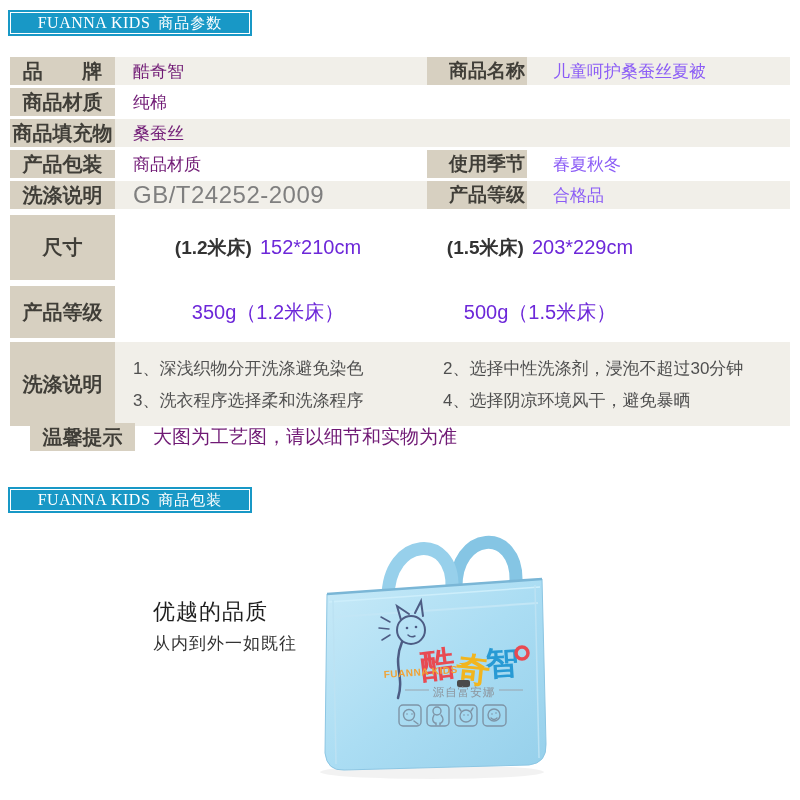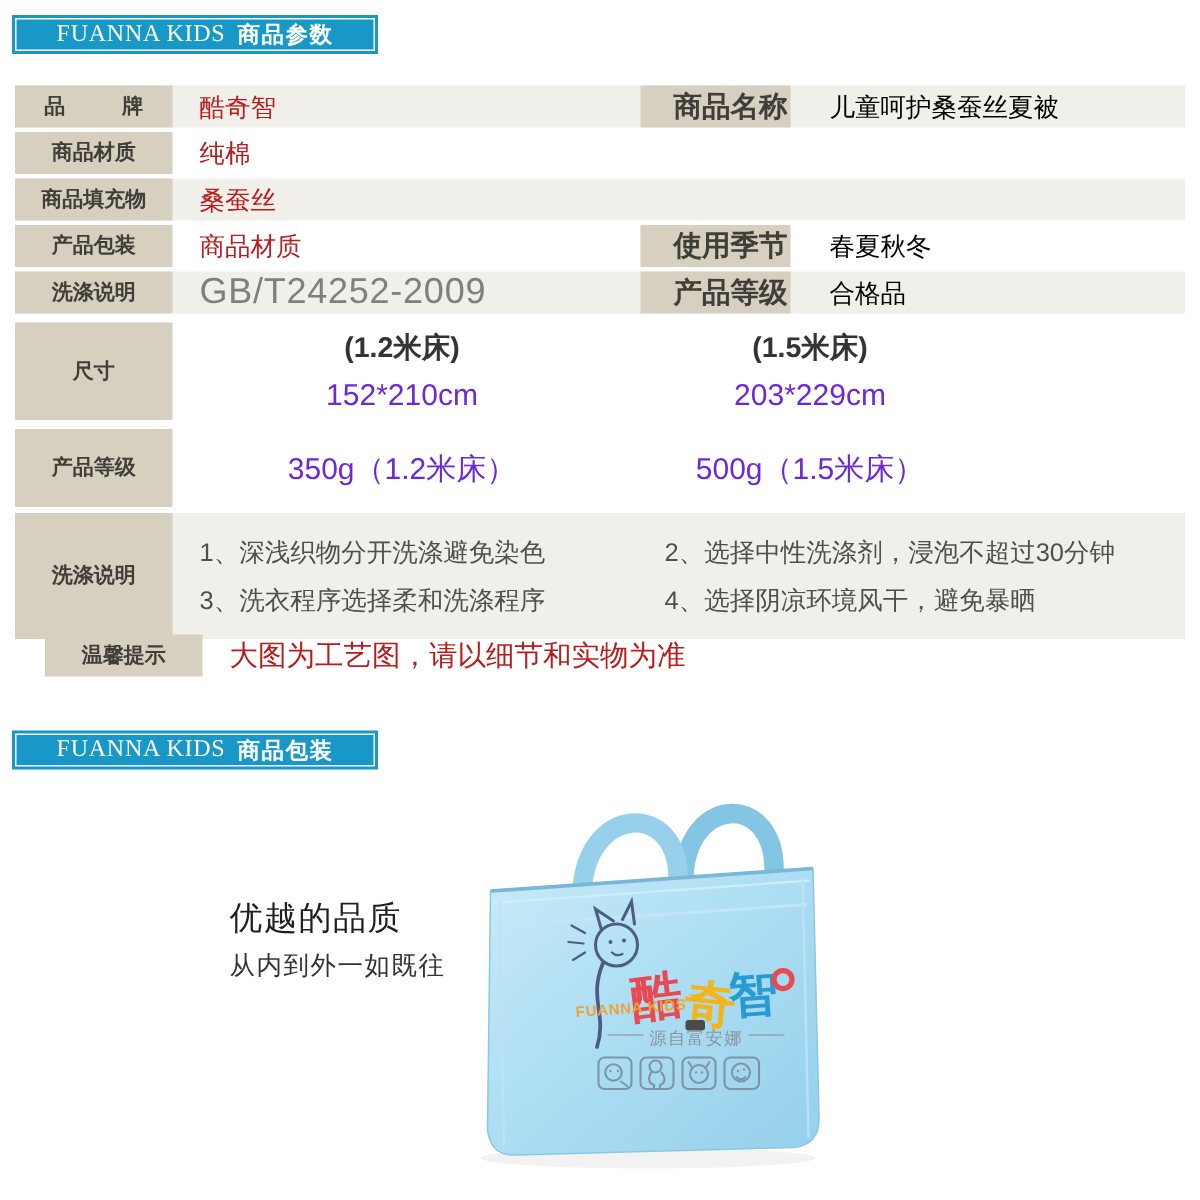--- a/index.html
+++ b/index.html
@@ -4,38 +4,38 @@
 <style>
   * { margin:0; padding:0; box-sizing:border-box; }
   body { background:#ffffff; font-family:"Liberation Sans", sans-serif; }
   #page { position:relative; width:800px; height:800px; background:#ffffff; overflow:hidden; }
 
   
   .hdr { position:absolute; left:8px; width:244px; height:26px; background:#1898c6; }
   .hdr-inner { position:absolute; top:2px; left:2px; right:2px; bottom:2px;
                border:1px solid #ffffff; display:flex; align-items:center; justify-content:center; gap:8px; }
   .hdr-brand { color:#ffffff; font-family:"Liberation Serif", serif; font-size:16px; letter-spacing:0.5px; }
-  .hdr-title { color:#ffffff; font-size:15px; font-weight:bold; letter-spacing:1px; }
+  .hdr-title { color:#ffffff; font-size:15px; font-weight:normal; letter-spacing:1px; }
 
   
   .row { position:absolute; left:10px; width:780px; }
   .row.shaded { background:#f1efe9; }
   .lcell { position:absolute; left:0; top:0; bottom:0; width:105px; background:#d7d0c1;
            display:flex; align-items:center; justify-content:center;
-           font-size:14px; font-weight:bold; color:#403e38; white-space:nowrap; }
+           font-size:20px; font-weight:bold; color:#403e38; white-space:nowrap; }
   .lcell.spread { word-spacing:34px; }
   .rcell { position:absolute; left:417px; top:0; bottom:0; width:100px; background:#d7d0c1;
            display:flex; align-items:center; justify-content:center;
            font-size:19px; font-weight:bold; color:#403e38; white-space:nowrap;padding-left:20px; }
   .val  { position:absolute; left:123px; top:0; bottom:0; display:flex; align-items:center;
-          font-size:17px; color:#b91c1c; white-space:nowrap; }
+          font-size:17px; color:#701a75; white-space:nowrap; }
   .val2 { position:absolute; left:543px; top:0; bottom:0; display:flex; align-items:center;
-          font-size:17px; color:#000000; white-space:nowrap; }
+          font-size:17px; color:#8b5cf6; white-space:nowrap; }
   .val-big { font-size:24px; color:#7f7f7f; letter-spacing:0.5px; }
-  .scol { position:absolute; top:0; bottom:0; display:flex; flex-direction:column;
+  .scol { position:absolute; top:0; bottom:0; display:flex; 
           align-items:center; justify-content:center; gap:8px; }
   .scol-1 { left:123px; width:270px; }
   .scol-2 { left:385px; width:290px; }
   .size-head { font-size:19px; font-weight:bold; color:#333333; }
   .size-val  { font-size:20px; color:#6d28d9; }
   .wash-col { position:absolute; top:0; bottom:0; display:flex; flex-direction:column;
               justify-content:center; gap:9px; font-size:17px; color:#4f4f4f; white-space:nowrap; }
   .wash-1 { left:123px; width:300px; }
   .wash-2 { left:433px; width:357px; }
   .tip-val { font-size:19px; }

